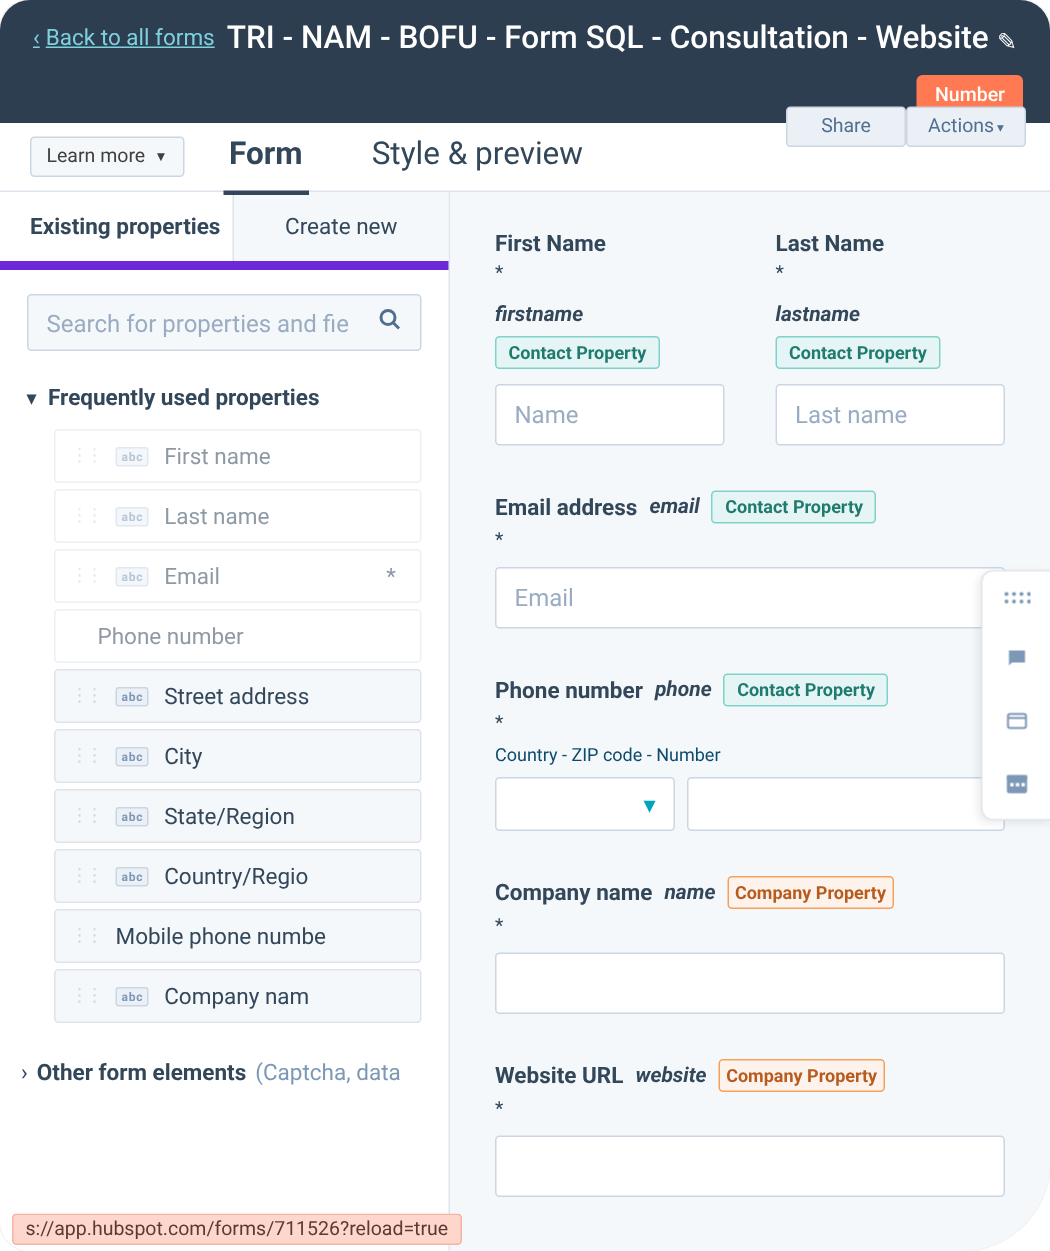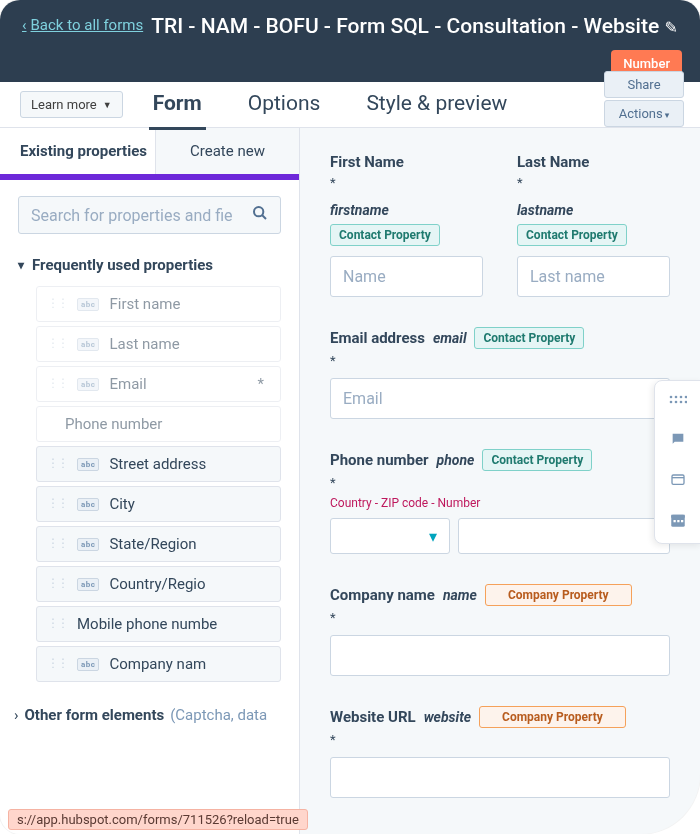--- a/index.html
+++ b/index.html
@@ -13,21 +13,21 @@
   .hdr .pencil { position: absolute; right: 22px; top: 18px; color: #fff; font-size: 16px; }
   .hdr .update-btn { position: absolute; right: 18px; top: 50px; background: #ff7a53; color: #fff; border: none; border-radius: 4px; padding: 6px 12px; font-size: 13px; font-weight: 500; cursor: pointer; }
 
   
   .toolbar { background: #fff; border-bottom: 1px solid #dfe3eb; display: flex; align-items: center; padding: 0 20px; height: 46px; position: relative; }
   .learn-more { border: 1px solid #cbd6e2; border-radius: 3px; padding: 5px 10px; font-size: 13px; color: #404040; background: #f5f8fa; cursor: pointer; display: inline-flex; align-items: center; gap: 6px; }
   .learn-more .caret { font-size: 9px; }
   .tabs { display: flex; margin-left: 26px; gap: 38px; }
   .tab { font-size: 21px; color: #33475b; padding: 12px 4px; cursor: pointer; border-bottom: 3px solid transparent; }
   .tab.active { font-weight: 700; border-bottom-color: #33475b; }
-  .toolbar-right { position: absolute; right: 16px; top: -11px; display: flex; flex-direction: column; gap: 0; margin-left: 20px; }
+  .toolbar-right { position: absolute; right: 16px; top: -11px; display: flex; flex-direction: row; gap: 0; margin-left: 20px; }
   .tool-btn { background: #eaf0f6; border: 1px solid #cbd6e2; border-radius: 3px; padding: 5px 12px; font-size: 13px; color: #516f90; cursor: pointer; width: 80px; text-align: center; margin-bottom:2px;}
   .tool-btn .caret { font-size: 9px; margin-left: 2px; }
 
   
   .main { display: flex; height: calc(100% - 128px); }
   .left { width: 300px; background: #fff; border-right: 1px solid #dfe3eb; display: flex; flex-direction: column; }
   .left-tabs { display: flex; border-bottom: 6px solid #6d28d9; padding-left: 12px; }
   .left-tab { flex: 1; text-align: center; padding: 14px 8px; font-size: 15px; color: #33475b; cursor: pointer; }
   .left-tab.active { font-weight: 700; background: #fff; }
   .left-tab.inactive { background: #f5f8fa; border-left: 1px solid #dfe3eb; }
@@ -57,24 +57,24 @@
   .canvas { flex: 1; background: #f5f8fa; overflow-y: auto; padding: 24px 30px 40px 30px; position: relative; }
   .row2 { display: flex; gap: 34px; }
   .col { flex: 1; }
   .flabel { font-weight: 700; font-size: 15px; color: #33475b; }
   .fapi { font-style: italic; font-weight: 700; font-size: 14px; color: #33475b; margin-top: 12px; display: block; }
   .asterisk { display: block; margin-top: 4px; font-size: 13px; color: #33475b; }
   .label-row { display: flex; align-items: center; gap: 8px; flex-wrap: wrap; }
   .label-row .flabel-inline { font-weight: 700; font-size: 15px; color: #33475b; }
   .label-row .fapi-inline { font-style: italic; font-weight: 700; font-size: 14px; color: #33475b; }
   .badge-contact { display: inline-block; background: #e5f5f5; border: 1px solid #7fd1c9; color: #1f7a6f; font-size: 12px; font-weight: 700; padding: 3px 8px; border-radius: 3px; margin-top: 6px; }
-  .badge-company { display: inline-block; background: #fdf3ec; border: 1px solid #f5a15a; color: #b85c1e; font-size: 12px; font-weight: 700; padding: 3px 22px; border-radius: 3px; }
+  .badge-company { display: inline-block; background: #fdf3ec; border: 1px solid #f5a15a; color: #b85c1e; font-size: 12px; font-weight: 700; padding: 3px 4px; border-radius: 3px; }
   .finput { width: 100%; border: 1px solid #cbd6e2; border-radius: 3px; padding: 10px 12px; font-size: 16px; margin-top: 10px; background: #fff; color: #33475b; outline: none; }
   .finput::placeholder { color: #99acc2; }
-  .hint { font-size: 12px; color: #be185d; margin-top: 6px; }
+  .hint { font-size: 12px; color: #0c4a6e; margin-top: 6px; }
   .field-block { margin-top: 30px; }
   .phone-row { display: flex; gap: 8px; margin-top: 8px; }
   .phone-row .select { flex: 0 0 120px; border: 1px solid #cbd6e2; border-radius: 3px; background: #fff; height: 36px; display: flex; align-items: center; justify-content: flex-end; padding: 0 12px; color: #00a4bd; cursor: pointer; }
   .phone-row .number { flex: 1; border: 1px solid #cbd6e2; border-radius: 3px; background: #fff; height: 36px; }
 
   
   .side-float { position: absolute; right: -2px; top: 380px; width: 48px; background: #fff; border: 1px solid #dfe3eb; border-radius: 8px 0 0 8px; box-shadow: -2px 2px 6px rgba(0,0,0,0.08); display: flex; flex-direction: column; align-items: center; padding: 10px 0; gap: 20px; }
   .side-float .ic { color: #7c98b6; font-size: 17px; cursor: pointer; }
 
   
@@ -95,21 +95,20 @@
     <button class="update-btn">Number</button>
   </div>
 
   <div class="toolbar">
     <button class="learn-more">
       <span>Learn more</span>
       <span class="caret">▼</span>
     </button>
     <div class="tabs">
       <div class="tab active">Form</div>
-      <div class="tab">Options</div>
       <div class="tab">Style &amp; preview</div>
     </div>
     <div class="toolbar-right">
       <button class="tool-btn">Share</button>
       <button class="tool-btn">
         <span>Actions</span><span class="caret">▾</span>
       </button>
     </div>
   </div>
 

